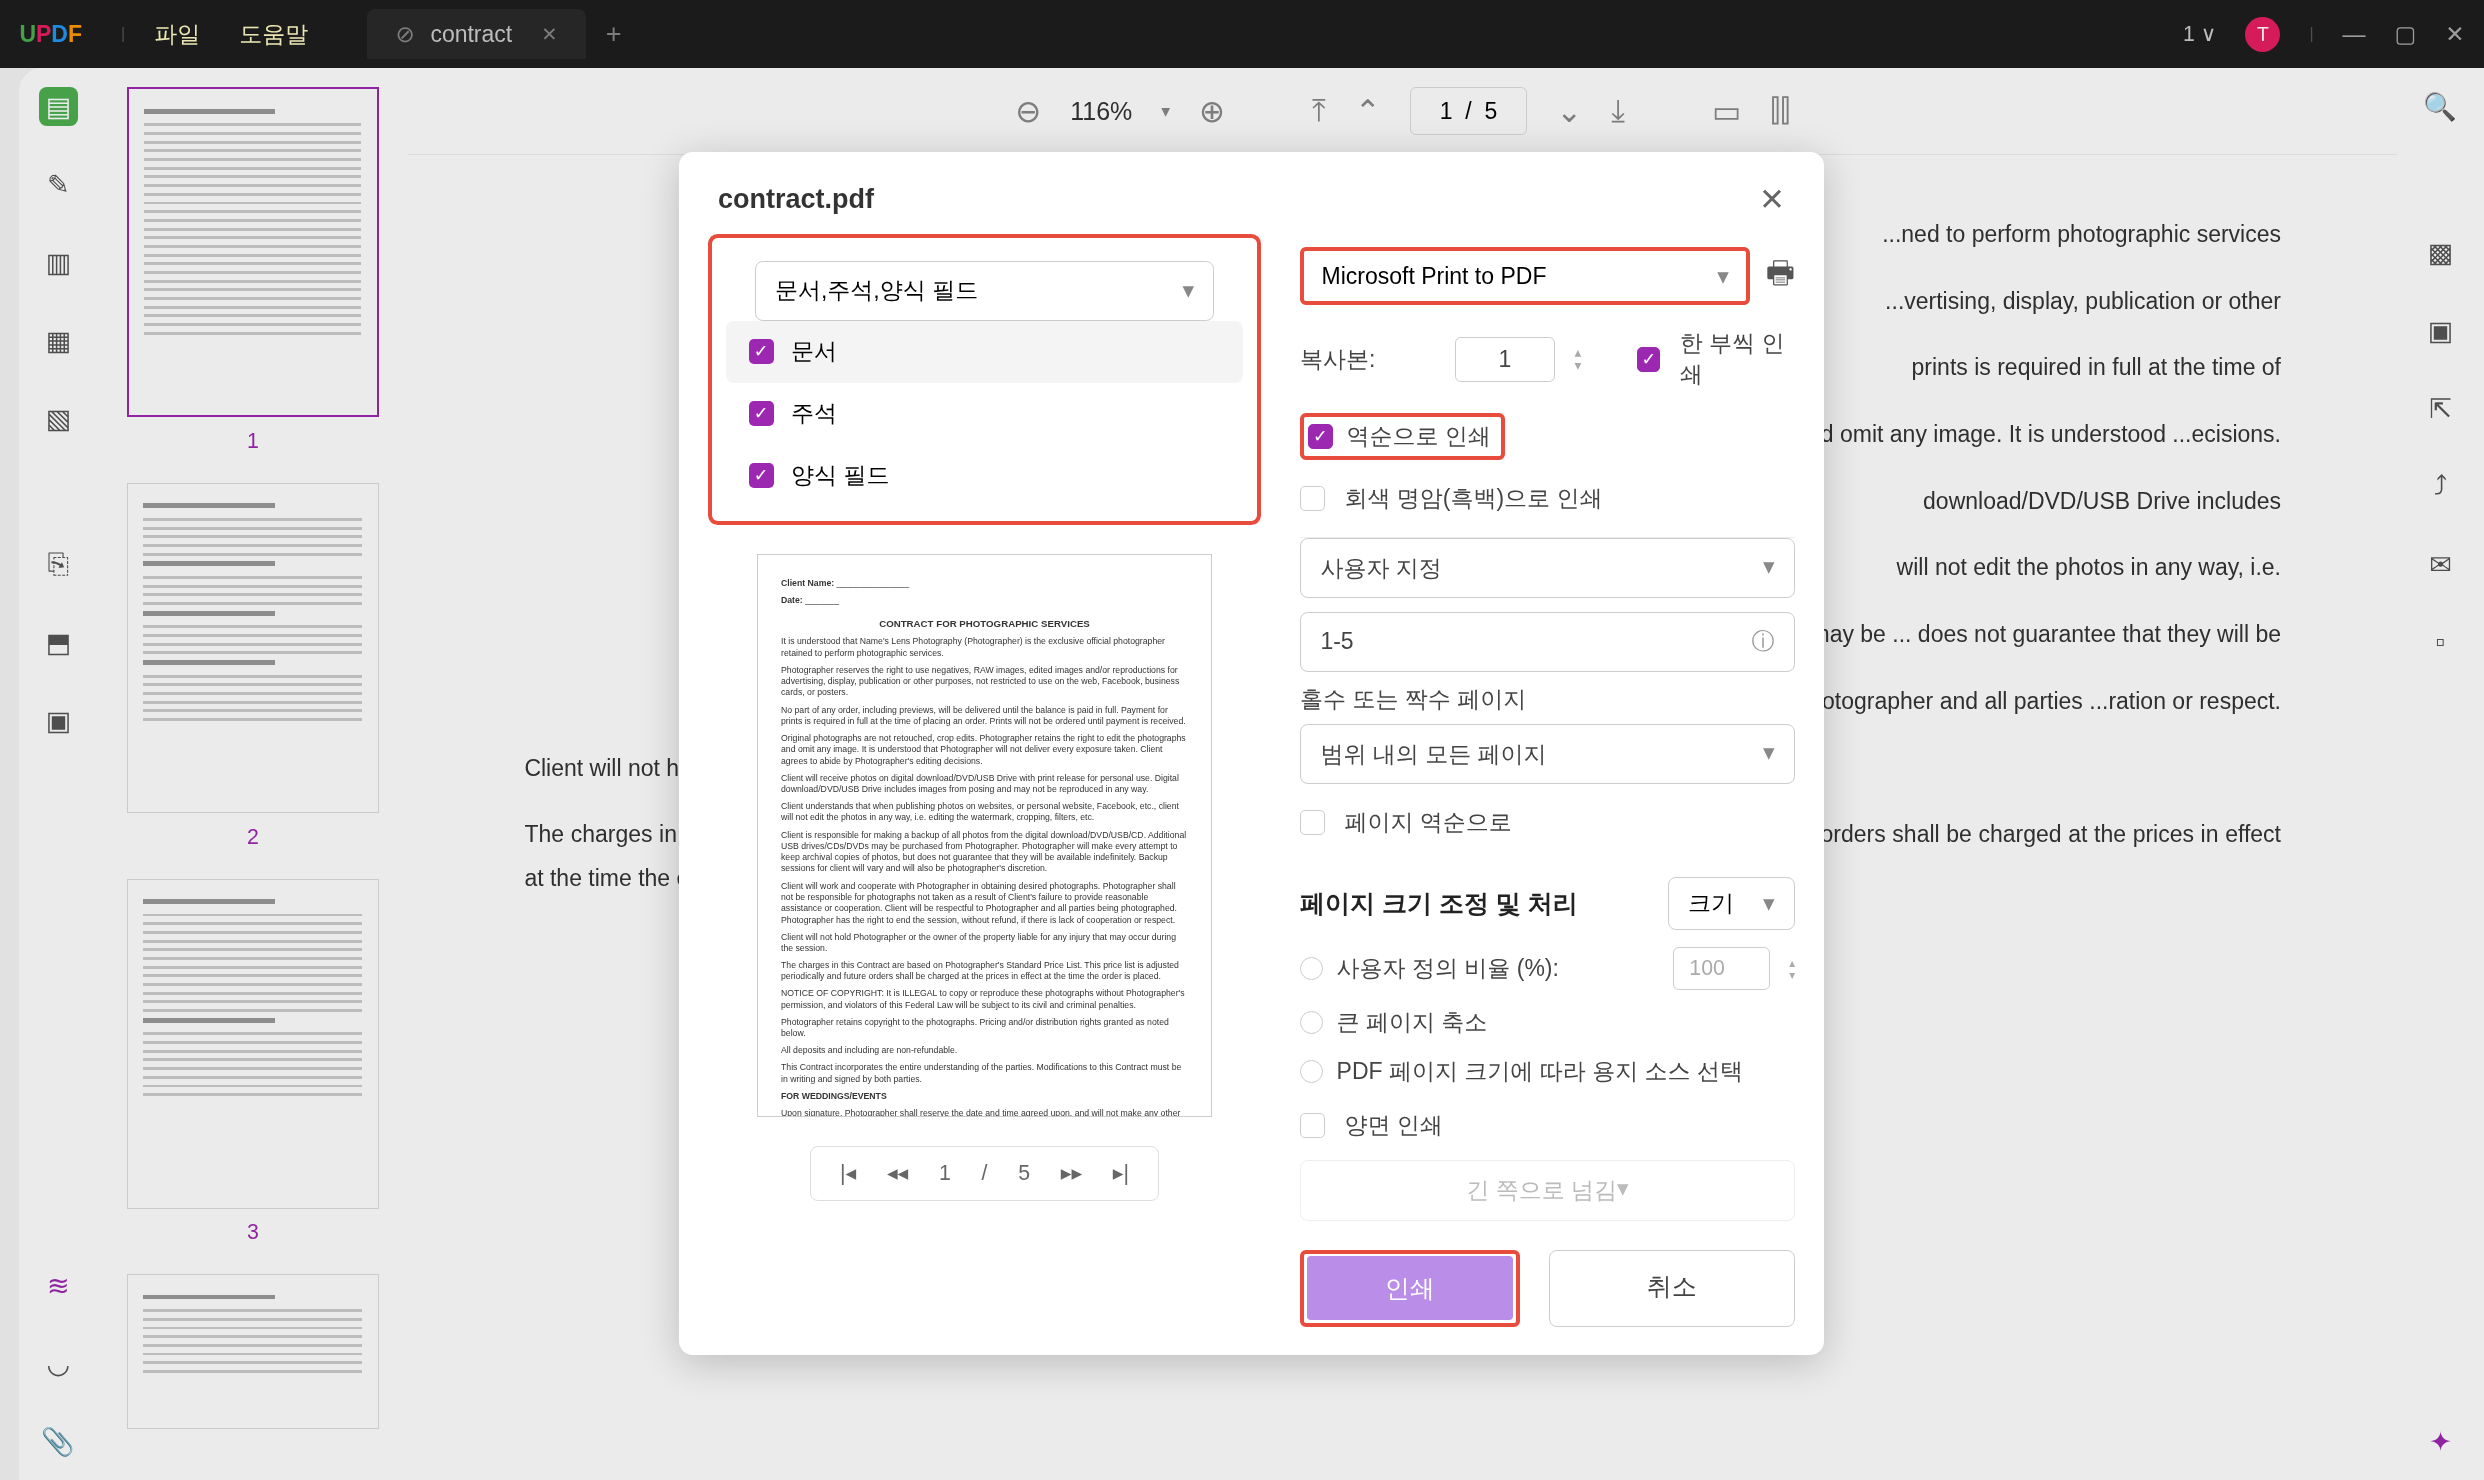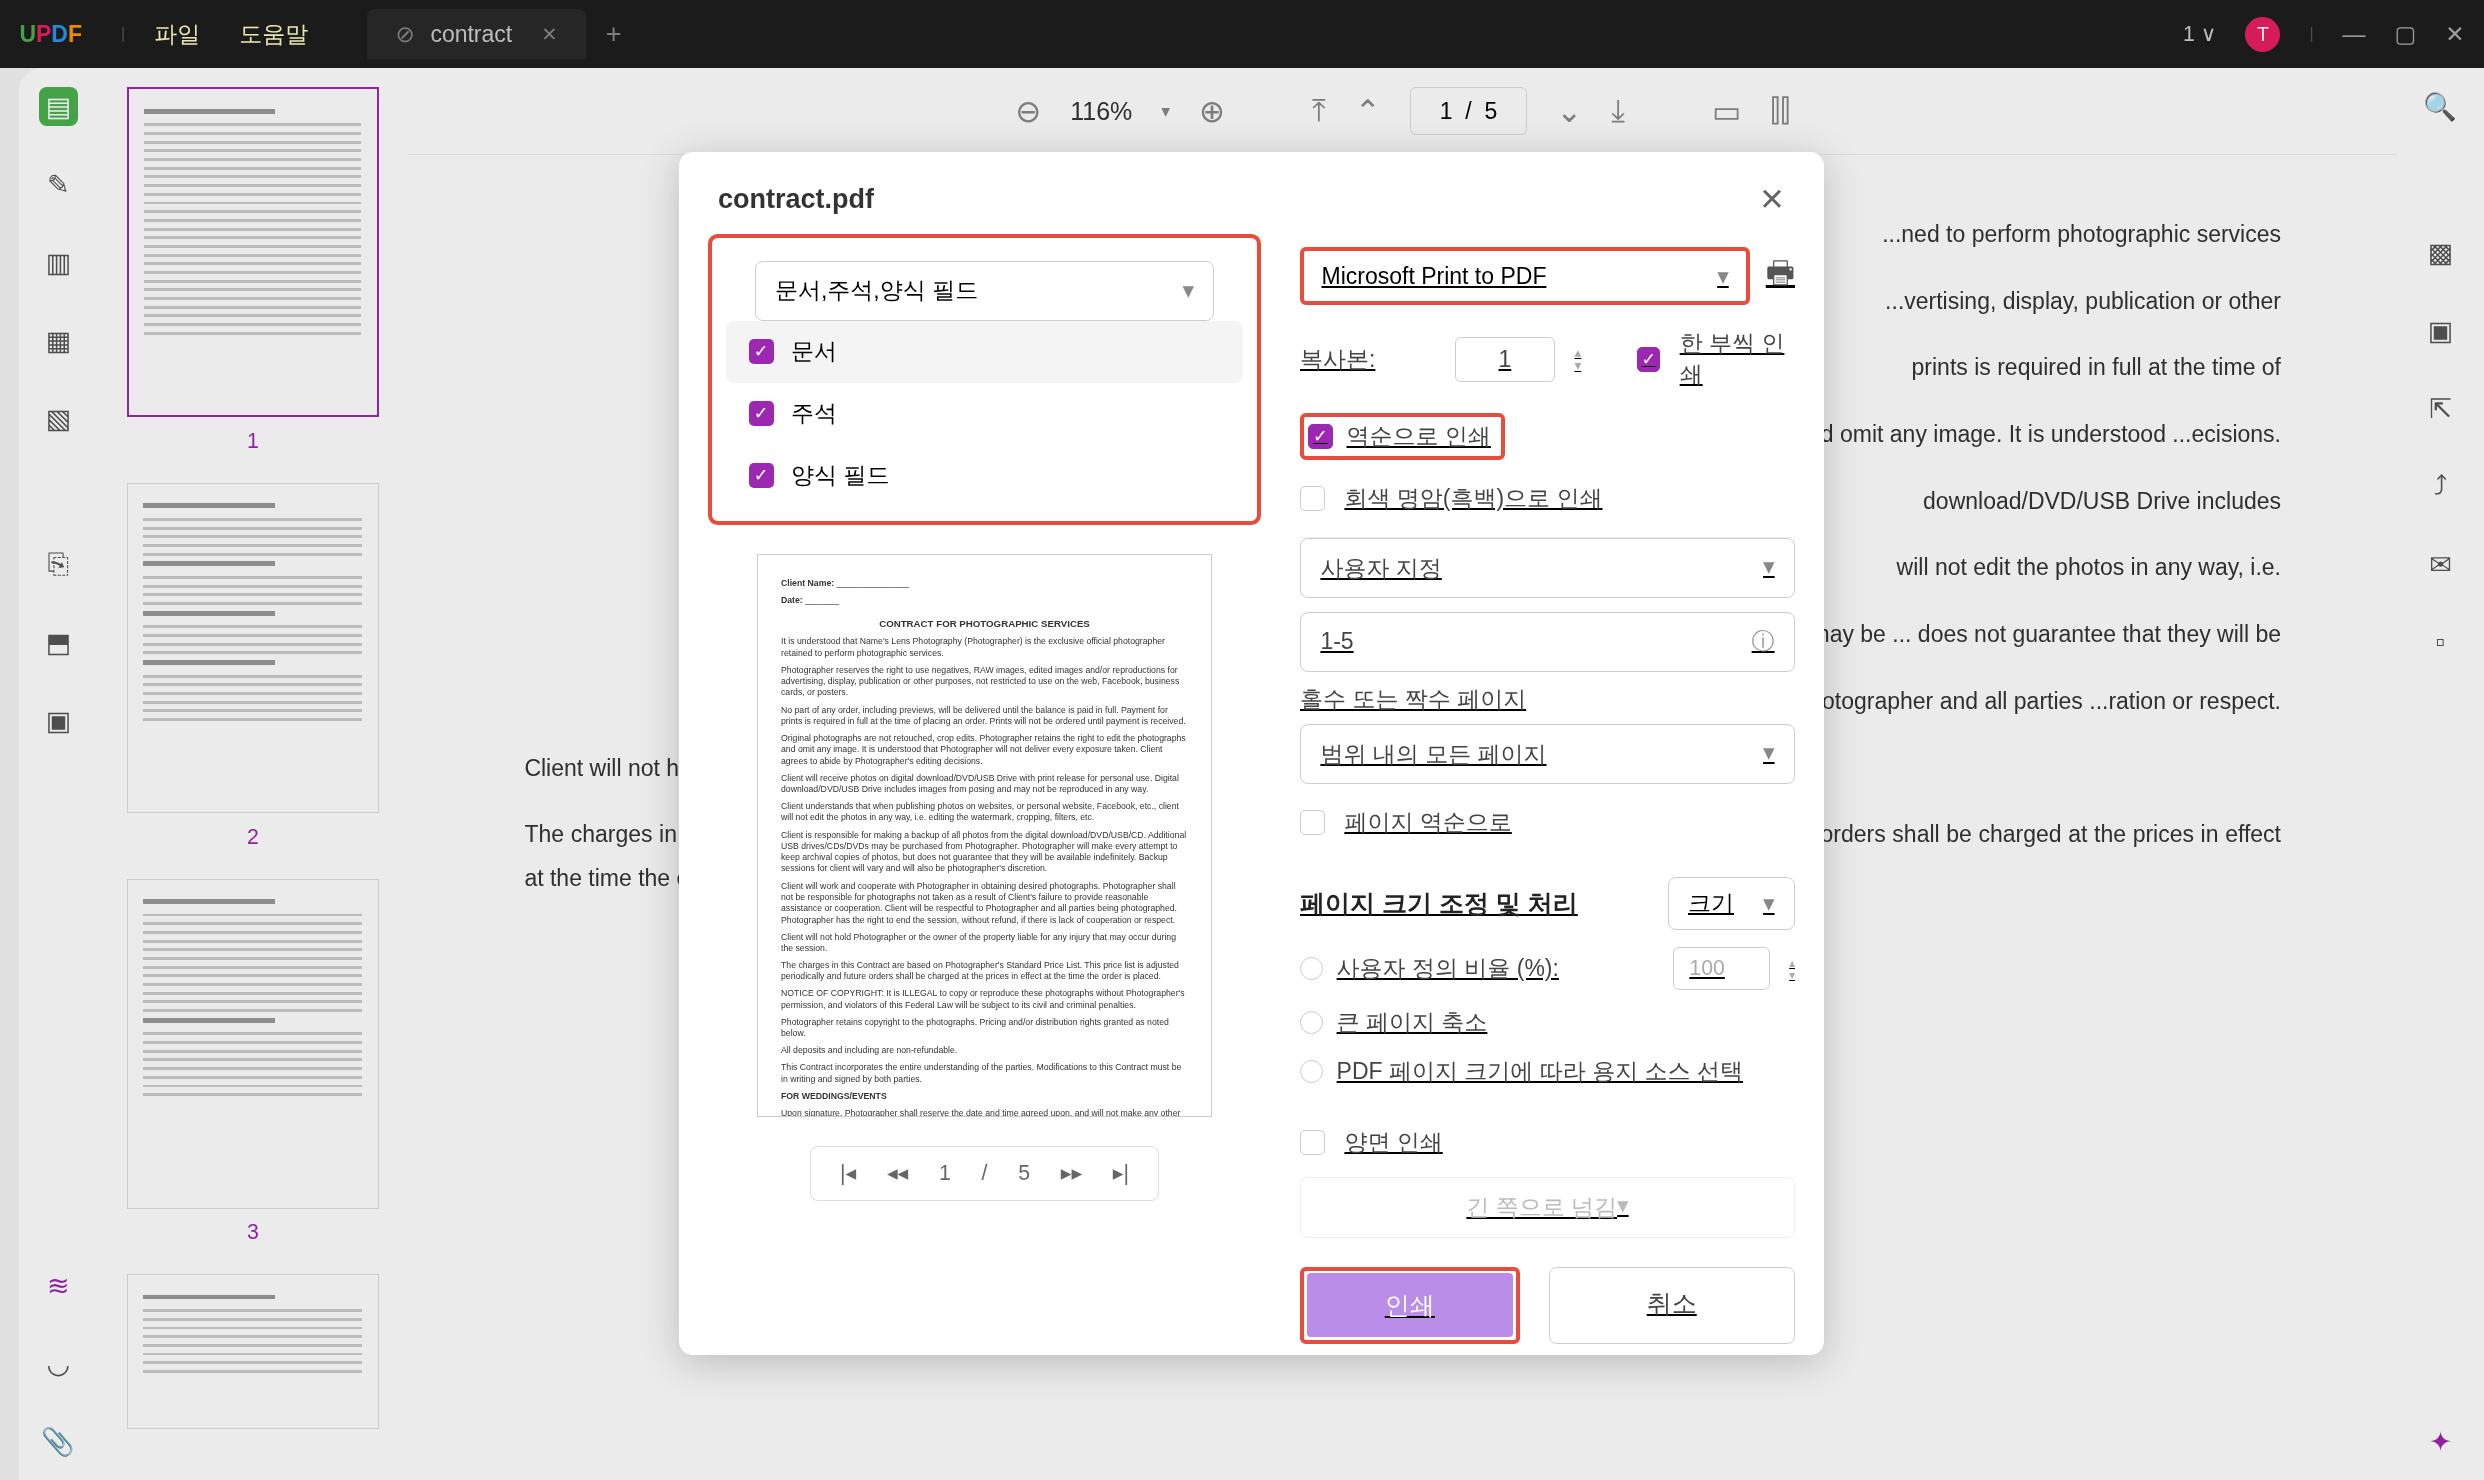--- a/index.html
+++ b/index.html
@@ -56,21 +56,21 @@
 .check-row { display: flex; align-items: center; gap: 17.5px; padding: 15.5px 23px; font-size: 23px; border-radius: 7.8px; }
 .check-row.hl { background: #f4f4f4; }
 .chk { width: 25px; height: 25px; background: #9C27B0; border-radius: 4.9px; display: inline-flex; align-items: center; justify-content: center; color: #fff; font-size: 17.5px; }
 
 .preview { margin: 29px 49px 0; border: 1px solid #ccc; background: #fff; height: 563px; padding: 23px; font-size: 8.7px; color: #333; overflow: hidden; }
 .preview h4 { text-align: center; font-size: 9.7px; margin: 11.6px 0 7.8px; font-weight: bold; }
 .preview p { margin-bottom: 5.8px; line-height: 1.3; }
 
 .pager { margin: 29px auto 0; width: 349px; border: 1px solid #ddd; border-radius: 7.8px; display: flex; align-items: center; justify-content: space-around; padding: 13.6px; font-size: 21.3px; color: #666; }
 
-.right-panel { flex: 1; padding-top: 9.7px; text-decoration: underline; }
+.right-panel { flex: 1; padding-top: 9.7px; }
 .printer-row { display: flex; gap: 15.5px; align-items: center; }
 .printer-select { flex: 1; border: 4.9px solid #e74c3c; border-radius: 5.8px; padding: 11.6px 17.5px; font-size: 23px; display: flex; justify-content: space-between; align-items: start; }
 .print-icon { font-size: 31px; color: #555; }
 
 .form-row { display: flex; align-items: center; margin-top: 23px; font-size: 23px; color: #444; gap: 19.4px; }
 .label { min-width: 116px; }
 .num-input { border: 1px solid #ccc; border-radius: 5.8px; padding: 7.8px 17.5px; font-size: 23px; width: 107px; text-align: center; }
 .chk2 { width: 25px; height: 25px; border: 1.9px solid #ccc; border-radius: 4.9px; display: inline-flex; align-items: center; justify-content: center; }
 .chk2.on { background: #9C27B0; border-color: #9C27B0; color: #fff; font-size: 17.5px; }
 .highlight-box { border: 4.9px solid #e74c3c; border-radius: 5.8px; padding: 3.9px 9.7px 3.9px 3.9px; display: inline-flex; align-items: center; gap: 13.6px; }
@@ -417,21 +417,21 @@
       </div>
       <div class="radio-row">
         <span class="radio"></span>
         <span>큰 페이지 축소</span>
       </div>
       <div class="radio-row">
         <span class="radio"></span>
         <span>PDF 페이지 크기에 따라 용지 소스 선택</span>
       </div>
 
-      <div class="form-row" style="margin-top:40px">
+      <div class="form-row" style="margin-top:23px">
         <span class="chk2"></span>
         <span>양면 인쇄</span>
       </div>
       <div class="select-disabled">
         <span>긴 쪽으로 넘김</span>
         <span>▾</span>
       </div>
 
       <div class="modal-footer">
         <div class="btn-print-wrap">

